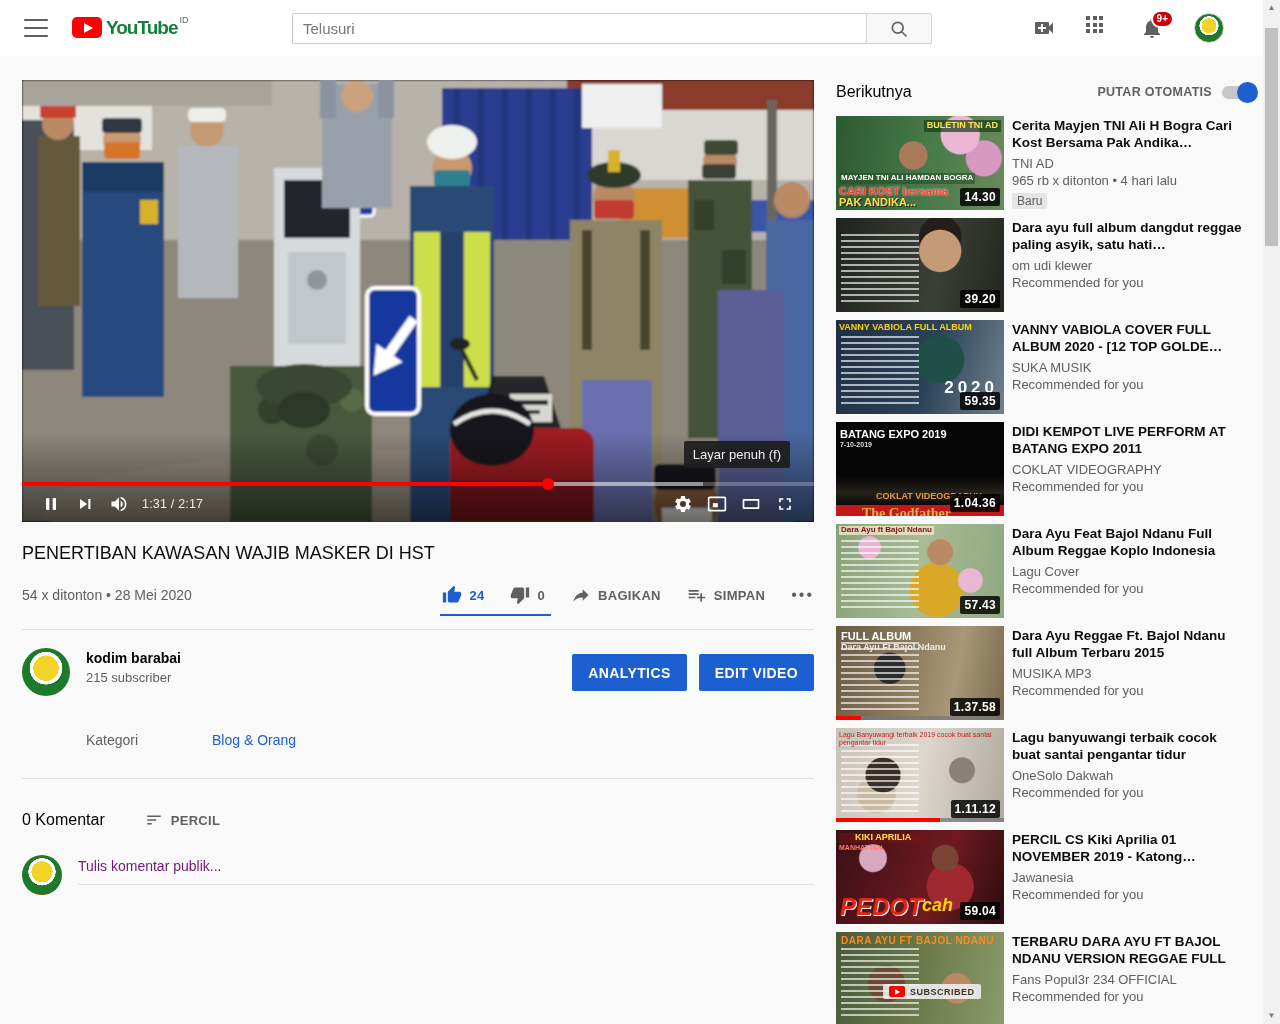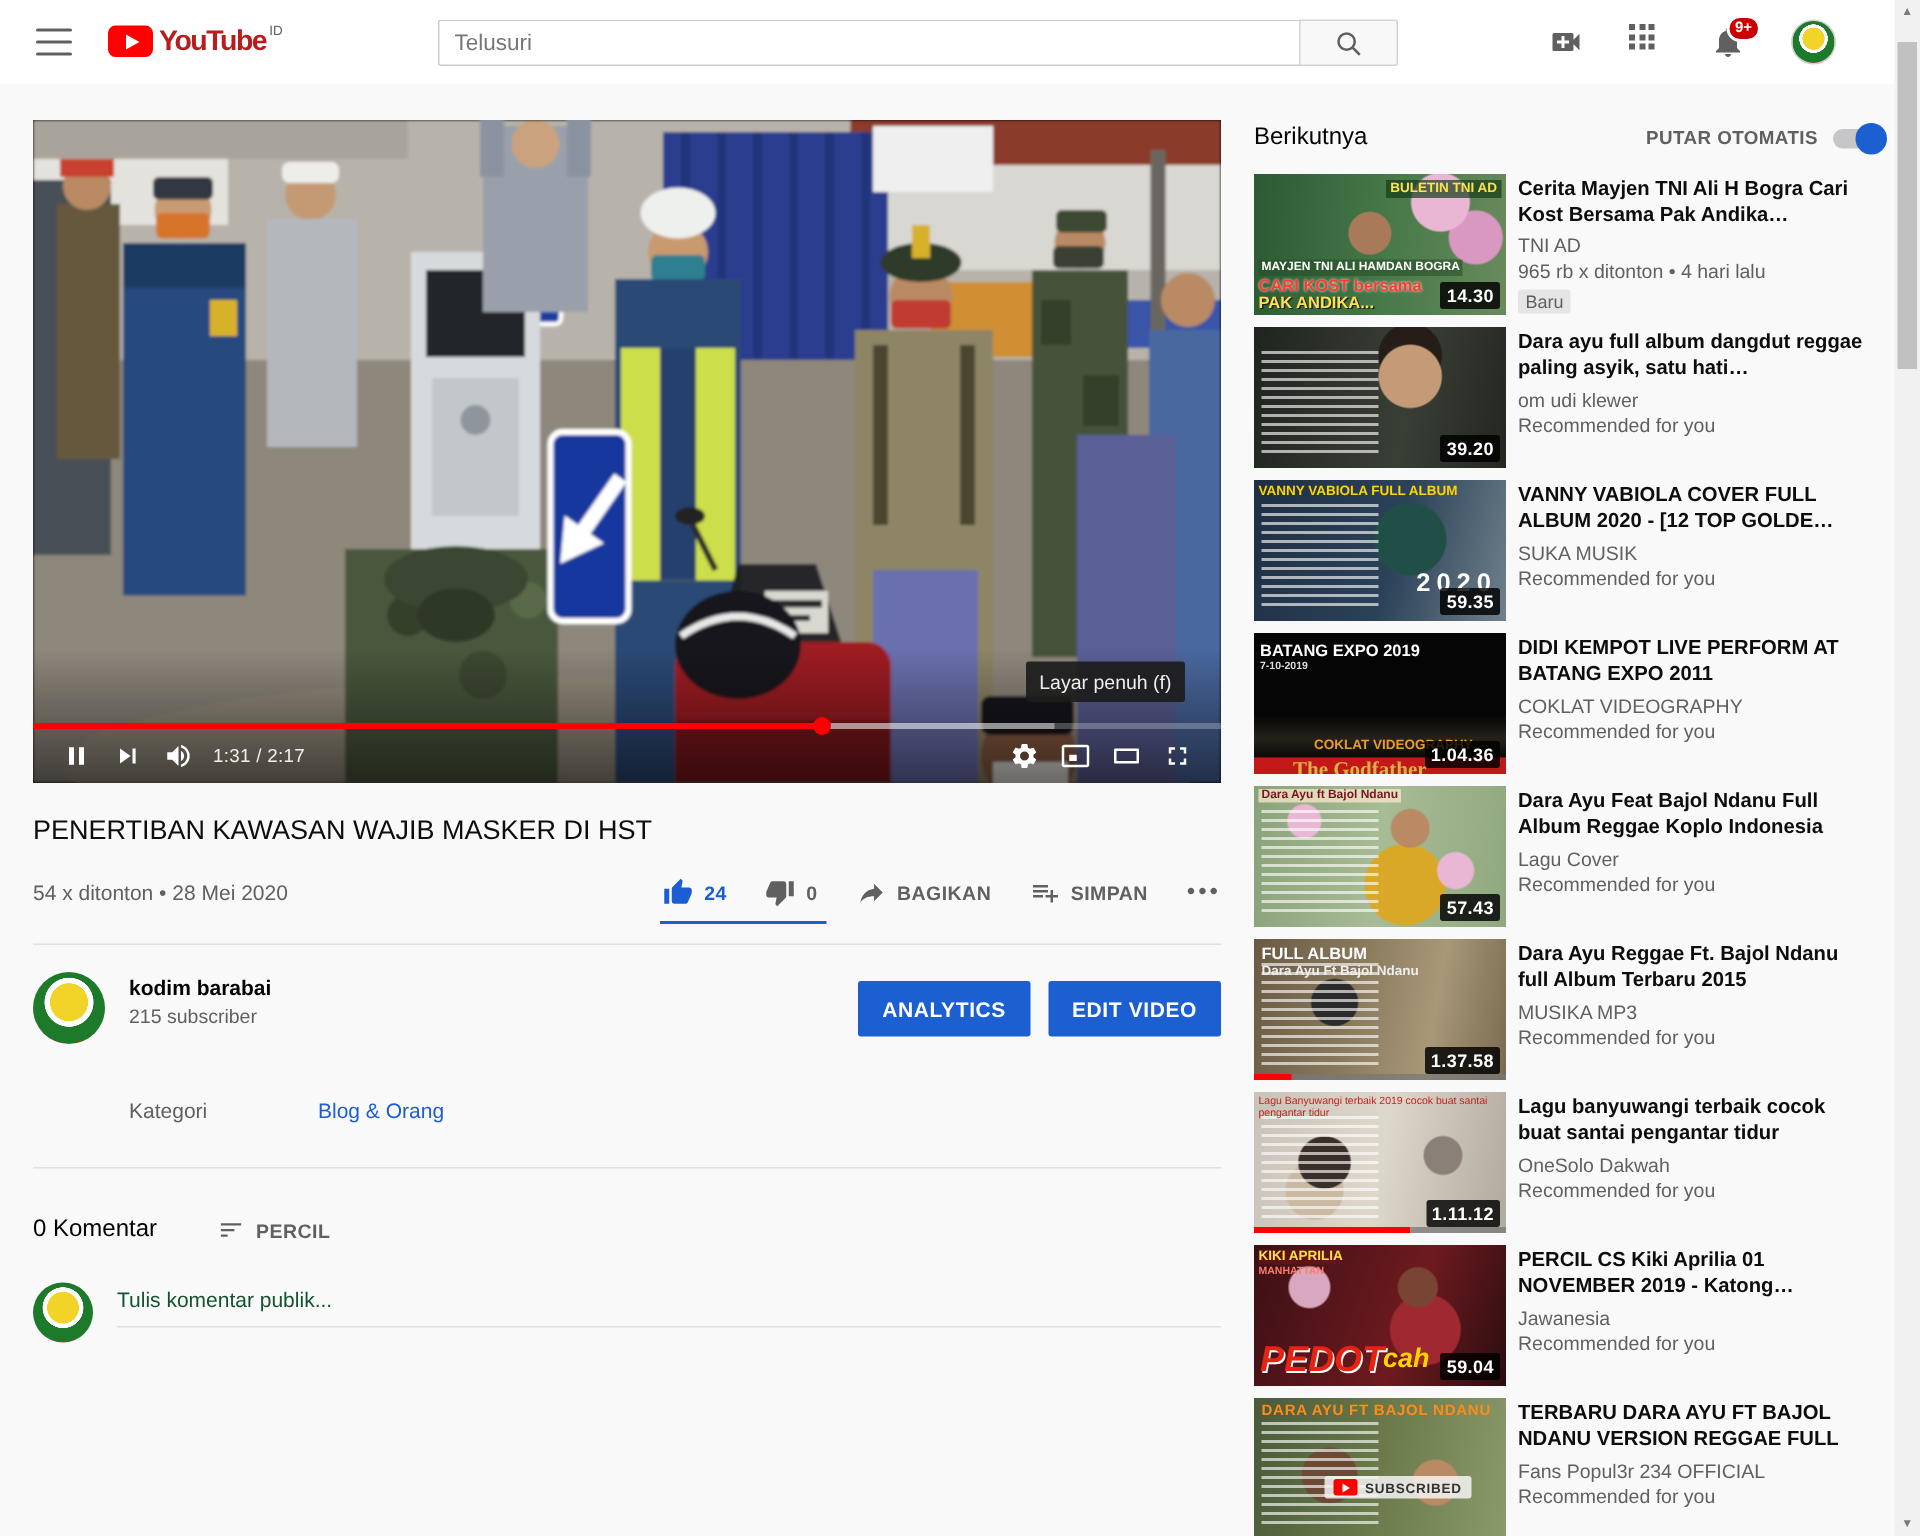--- a/index.html
+++ b/index.html
@@ -6,21 +6,21 @@
   html,body { width:1280px; height:1024px; overflow:hidden; }
   body { font-family:"Liberation Sans","DejaVu Sans",sans-serif; background:#f9f9f9; color:#030303; position:relative; }
 
   
   .header { position:absolute; top:0; left:0; width:1280px; height:56px; background:#fff; display:flex; align-items:center; z-index:20; }
   .hamburger { width:24px; height:18px; margin-left:24px; display:flex; flex-direction:column; justify-content:space-between; cursor:pointer; }
   .hamburger span { display:block; height:2px; background:#606060; border-radius:1px; }
   .logo { display:flex; align-items:flex-start; margin-left:24px; cursor:pointer; }
   .logo-badge { width:30px; height:21px; background:#ff0000; border-radius:5px; display:flex; align-items:center; justify-content:center; }
   .logo-badge::after { content:""; border-left:9px solid #fff; border-top:5.5px solid transparent; border-bottom:5.5px solid transparent; margin-left:2px; }
-  .logo-text { font-size:19px; font-weight:bold; letter-spacing:-1px; margin-left:4px; color:#b91c1c; }
+  .logo-text { font-size:19px; font-weight:bold; letter-spacing:-1px; margin-left:4px; color:#15803d; }
   .logo-country { font-size:9px; color:#606060; margin-left:2px; margin-top:-2px; letter-spacing:0; }
   .search-wrap { position:absolute; left:292px; top:13px; display:flex; height:31px; }
   .search-input { width:574px; height:31px; border:1px solid #ccc; border-right:none; padding:0 10px; font-size:15px; color:#111; outline:none; border-radius:2px 0 0 2px; background:#fff; }
   .search-input::placeholder { color:#767676; }
   .search-btn { width:66px; height:31px; border:1px solid #d3d3d3; background:#f8f8f8; border-radius:0 2px 2px 0; display:flex; align-items:center; justify-content:center; cursor:pointer; }
   .hdr-right { position:absolute; right:56px; top:0; height:56px; display:flex; align-items:center; gap:30px; }
   .hdr-icon { width:24px; height:24px; color:#606060; cursor:pointer; position:relative; }
   .hdr-icon svg { width:24px; height:24px; fill:#606060; }
   .apps-grid { width:18px; height:18px; display:grid; grid-template-columns:repeat(3,4px); grid-template-rows:repeat(3,4px); gap:2.5px; }
   .apps-grid i { background:#606060; }
@@ -65,21 +65,21 @@
   .cat-row { display:flex; margin:36px 0 12px 64px; font-size:14px; }
   .cat-label { color:#606060; width:126px; }
   .cat-value { color:#1d5dd3; cursor:pointer; }
 
   .comments-head { display:flex; align-items:center; margin-top:32px; }
   .c-count { font-size:16px; color:#030303; }
   .sort { display:flex; align-items:center; gap:8px; margin-left:40px; color:#606060; font-size:13px; font-weight:bold; letter-spacing:.3px; cursor:pointer; }
   .sort svg { width:18px; height:18px; fill:#606060; }
   .comment-box { display:flex; align-items:flex-start; margin-top:26px; }
   .avatar-cm { width:40px; height:40px; border-radius:50%; background:radial-gradient(circle at 50% 42%, #f2d428 0 34%, #fff 35% 44%, #1c7a2a 45% 74%, #d8352a 75% 82%, #1c7a2a 83%); flex:none; cursor:pointer; }
-  .comment-field { margin-left:16px; flex:1; font-size:14px; color:#14532d; border-bottom:1px solid #e0e0e0; padding:3px 0 10px 0; cursor:text; }
+  .comment-field { margin-left:16px; flex:1; font-size:14px; color:#701a75; border-bottom:1px solid #e0e0e0; padding:3px 0 10px 0; cursor:text; }
 
   
   .sidebar { position:absolute; left:836px; top:80px; width:420px; }
   .side-head { display:flex; align-items:center; height:24px; margin-bottom:12px; }
   .side-title { font-size:16px; color:#030303; }
   .autoplay { margin-left:auto; display:flex; align-items:center; gap:10px; }
   .autoplay-label { font-size:12.5px; font-weight:bold; color:#606060; letter-spacing:.3px; }
   .toggle { width:34px; height:13px; background:#c6c6c6; border-radius:7px; position:relative; cursor:pointer; }
   .toggle .knob { position:absolute; right:-2px; top:-4px; width:21px; height:21px; border-radius:50%; background:#1b5fd0; }
 
@@ -112,21 +112,21 @@
   .ov-v4c { left:26px; top:40px; color:#d8b14a; font-size:14px; font-family:"Liberation Serif",serif;margin-top:44px; }
   .ov-v4d { left:40px; bottom:14px; color:#e89c2c; font-size:9px; }
   .t5 { background:radial-gradient(circle at 20% 25%, #e9b7d4 0 7%, transparent 8%),radial-gradient(circle at 80% 60%, #e9b7d4 0 8%, transparent 9%),radial-gradient(circle at 62% 30%, #b98a64 0 10%, transparent 11%),radial-gradient(circle at 60% 70%, #d8a826 0 22%, transparent 23%),linear-gradient(95deg,#8aa27a,#a8bc96 50%,#90a880); }
   .ov-v5a { left:3px; top:2px; color:#7a1420; background:rgba(240,230,200,.8); font-size:8px; padding:0 2px; }
   .t6 { background:radial-gradient(circle at 32% 45%, #2b2b2b 0 12%, transparent 13%),linear-gradient(100deg,#6a5a44,#8a7a5c 40%,#a89878 70%,#7a6a50); }
   .ov-v6a { left:5px; top:4px; color:#fff; font-size:11px; }
   .ov-v6b { left:5px; top:17px; color:#eee; font-size:9px; }
   .t7 { background:radial-gradient(circle at 28% 50%, #3a2f28 0 13%, transparent 14%),radial-gradient(circle at 24% 70%, #cbb9a2 0 13%, transparent 14%),radial-gradient(circle at 75% 45%, #8a8078 0 9%, transparent 10%),linear-gradient(100deg,#c9c2b8,#ded8cc 50%,#b0aa9e); }
   .ov-v7a { left:3px; top:3px; right:3px; color:#c42020; font-size:7px; font-weight:normal; }
   .t8 { background:radial-gradient(circle at 22% 30%, #d8a8c0 0 9%, transparent 10%),radial-gradient(circle at 65% 30%, #7a4434 0 10%, transparent 11%),radial-gradient(circle at 68% 60%, #a02830 0 18%, transparent 19%),linear-gradient(110deg,#3a1015,#6e1a1f 60%,#2a0d10); }
-  .ov-v8a { left:3px; top:3px; color:#ffe14d; font-size:9px; background:rgba(120,20,20,.5); padding:0 0; }
+  .ov-v8a { left:3px; top:3px; color:#ffe14d; font-size:9px; background:rgba(120,20,20,.5); padding:0 16px; }
   .ov-v8b { left:3px; top:14px; color:#ff7a6a; font-size:7px; }
   .ov-v8c { left:4px; bottom:4px; color:#e42313; font-size:24px; font-style:italic; text-shadow:1px 1px 0 #fff; }
   .ov-v8d { left:86px; bottom:8px; color:#ffd400; font-size:18px; font-style:italic; }
   .t9 { background:radial-gradient(circle at 30% 55%, #6a4a34 0 14%, transparent 15%),radial-gradient(circle at 72% 60%, #b98a64 0 11%, transparent 12%),linear-gradient(100deg,#4a5a3a,#6a7a4a 50%,#8a9a6a); }
   .ov-v9a { left:5px; top:3px; color:#ff8c1a; font-size:10px; letter-spacing:.5px; }
   .sub-pill { position:absolute; left:47px; top:52px; display:flex; align-items:center; gap:5px; background:rgba(245,245,245,.85); border-radius:2px; padding:2px 6px; font-size:9px; font-weight:bold; color:#333; letter-spacing:.5px; }
   .sub-play { width:16px; height:11px; background:#ff0000; border-radius:2px; position:relative; }
   .sub-play::after { content:""; position:absolute; left:6px; top:2.5px; border-left:5px solid #fff; border-top:3px solid transparent; border-bottom:3px solid transparent; }
 
   

